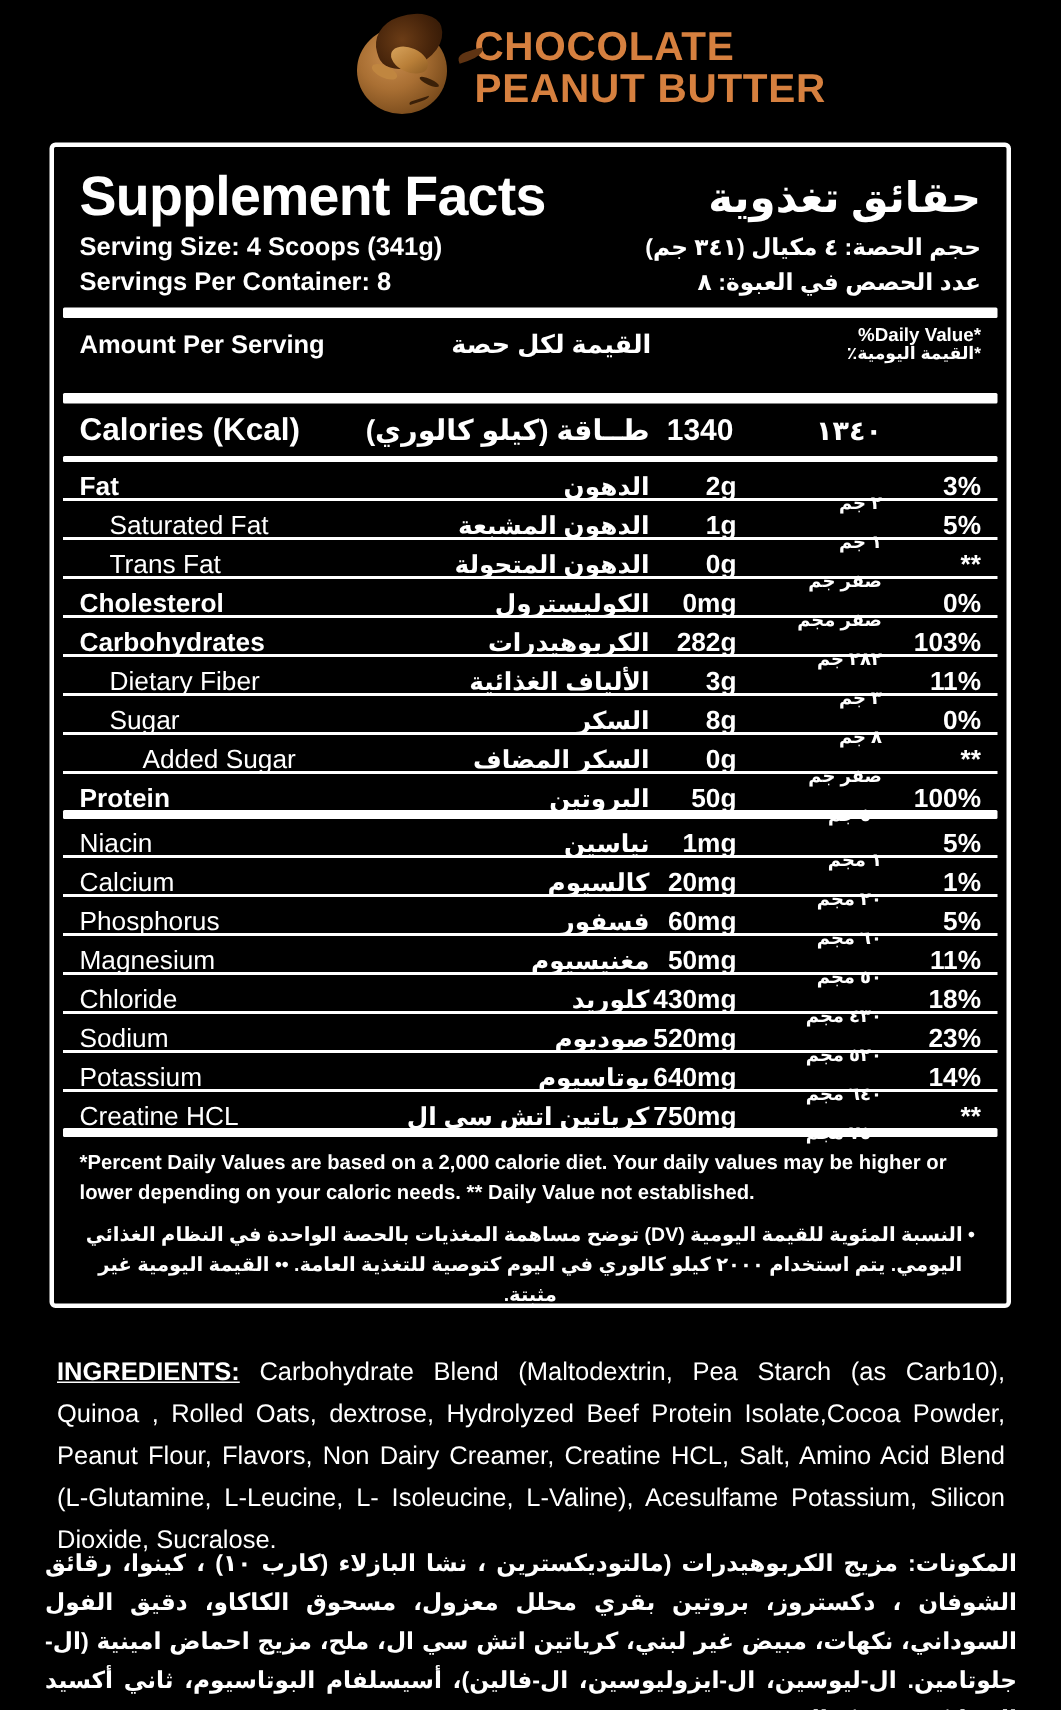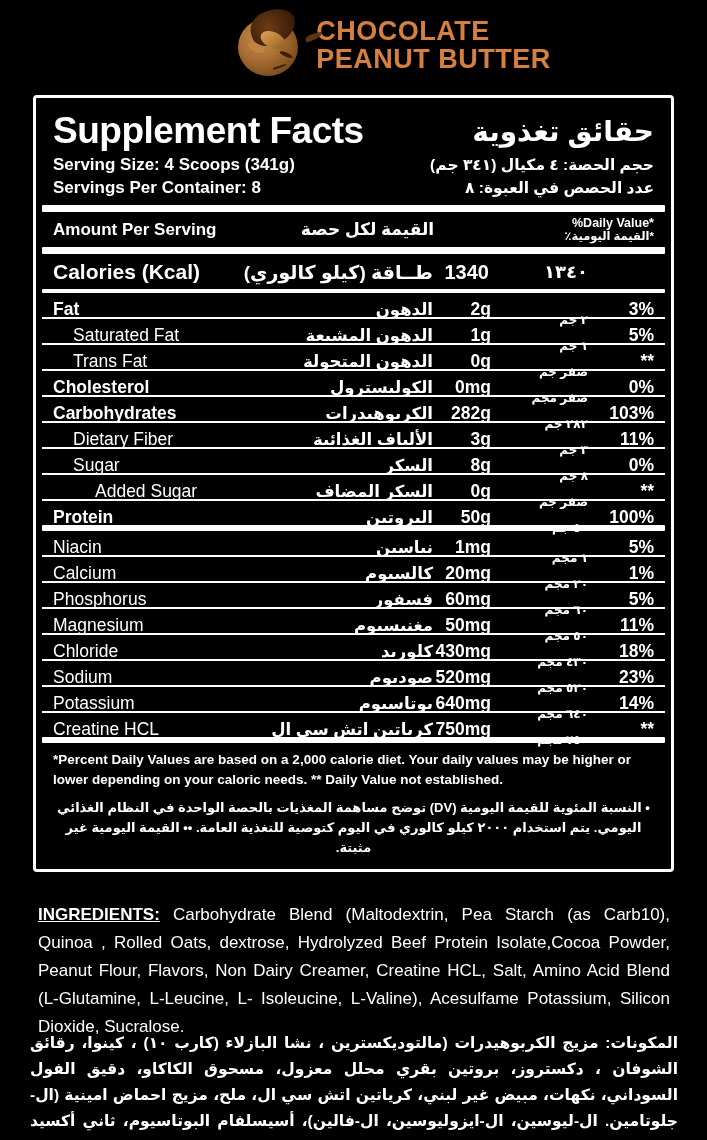--- a/index.html
+++ b/index.html
@@ -32,21 +32,21 @@
   .title-en{font-size:37px;font-weight:bold;letter-spacing:-0.5px;}
   .title-ar{font-size:28px;font-weight:bold;direction:rtl;margin-top:5px;}
   .serving-row{display:flex;justify-content:space-between;align-items:baseline;
     font-weight:bold;font-size:17px;margin-top:3px;gap:45px;}
   .serving-row .ar{direction:rtl;font-size:15.5px;}
   .bar{background:#fff;border-radius:1px;}
   .bar-thick{height:7px;margin-top:7px;}
   .bar-med{height:4px;}
   
   .header-row{display:grid;grid-template-columns:206px 1fr 150px;align-items:center;
-    padding:4px 11px 3px;}
+    padding:4px 11px 18px;}
   .hdr-amount{font-size:17px;font-weight:bold;}
   .hdr-amount-ar{font-size:17px;font-weight:bold;direction:rtl;text-align:center;transform:translateX(-14px);}
   .hdr-dv{display:flex;flex-direction:column;align-items:flex-end;line-height:1.15;text-align:right;}
   .hdr-dv .en{font-size:12.5px;font-weight:bold;}
   .hdr-dv .ar{font-size:11.5px;font-weight:bold;direction:rtl;}
   
   .grid-row{display:grid;grid-template-columns:1fr 180px 60px 95px 66px;
     align-items:center;padding:0 11px;}
   .cal-row{height:33px;margin-top:2px;}
   .cal-name{font-size:21px;font-weight:bold;}

